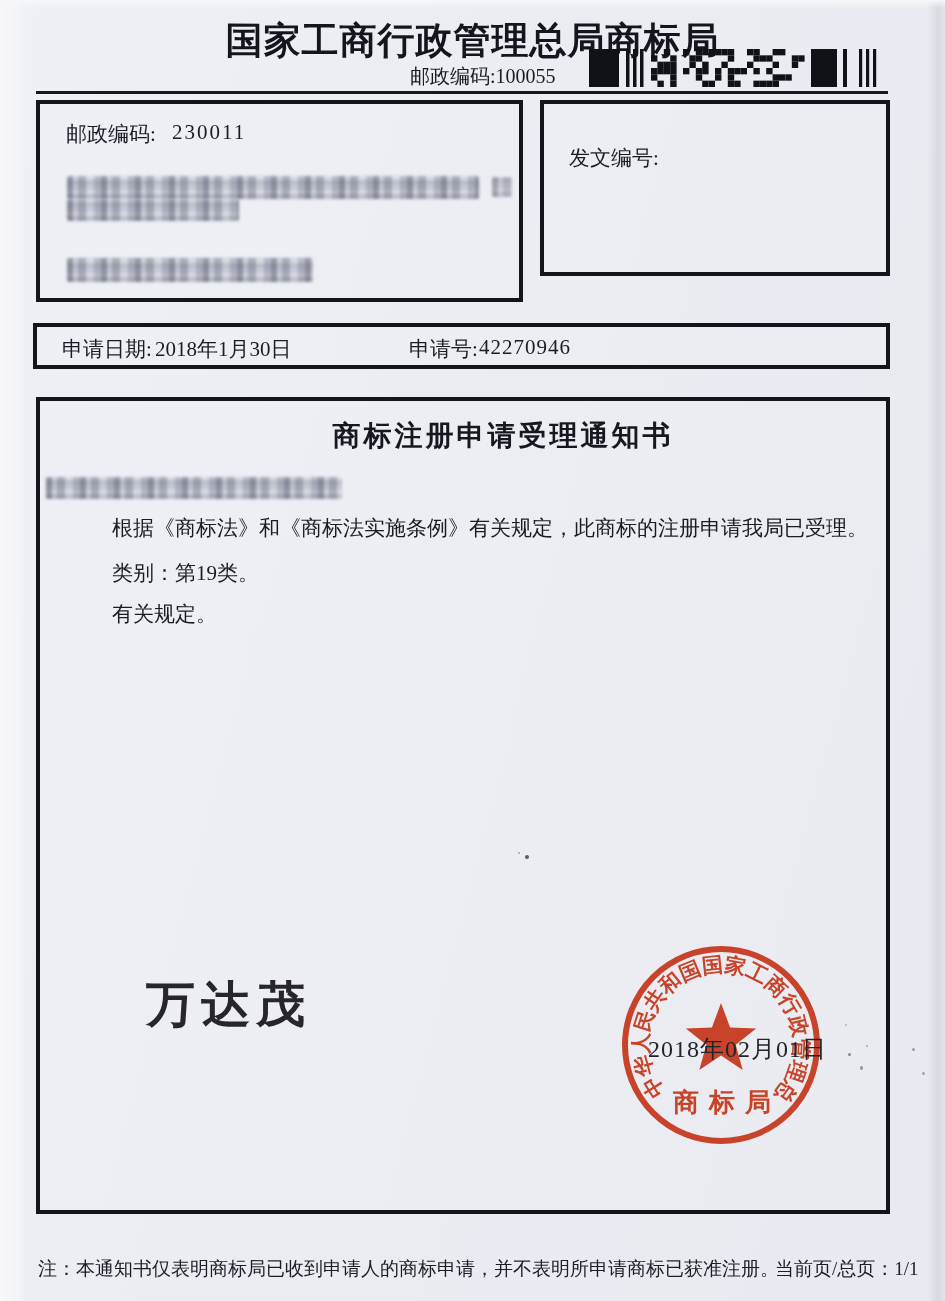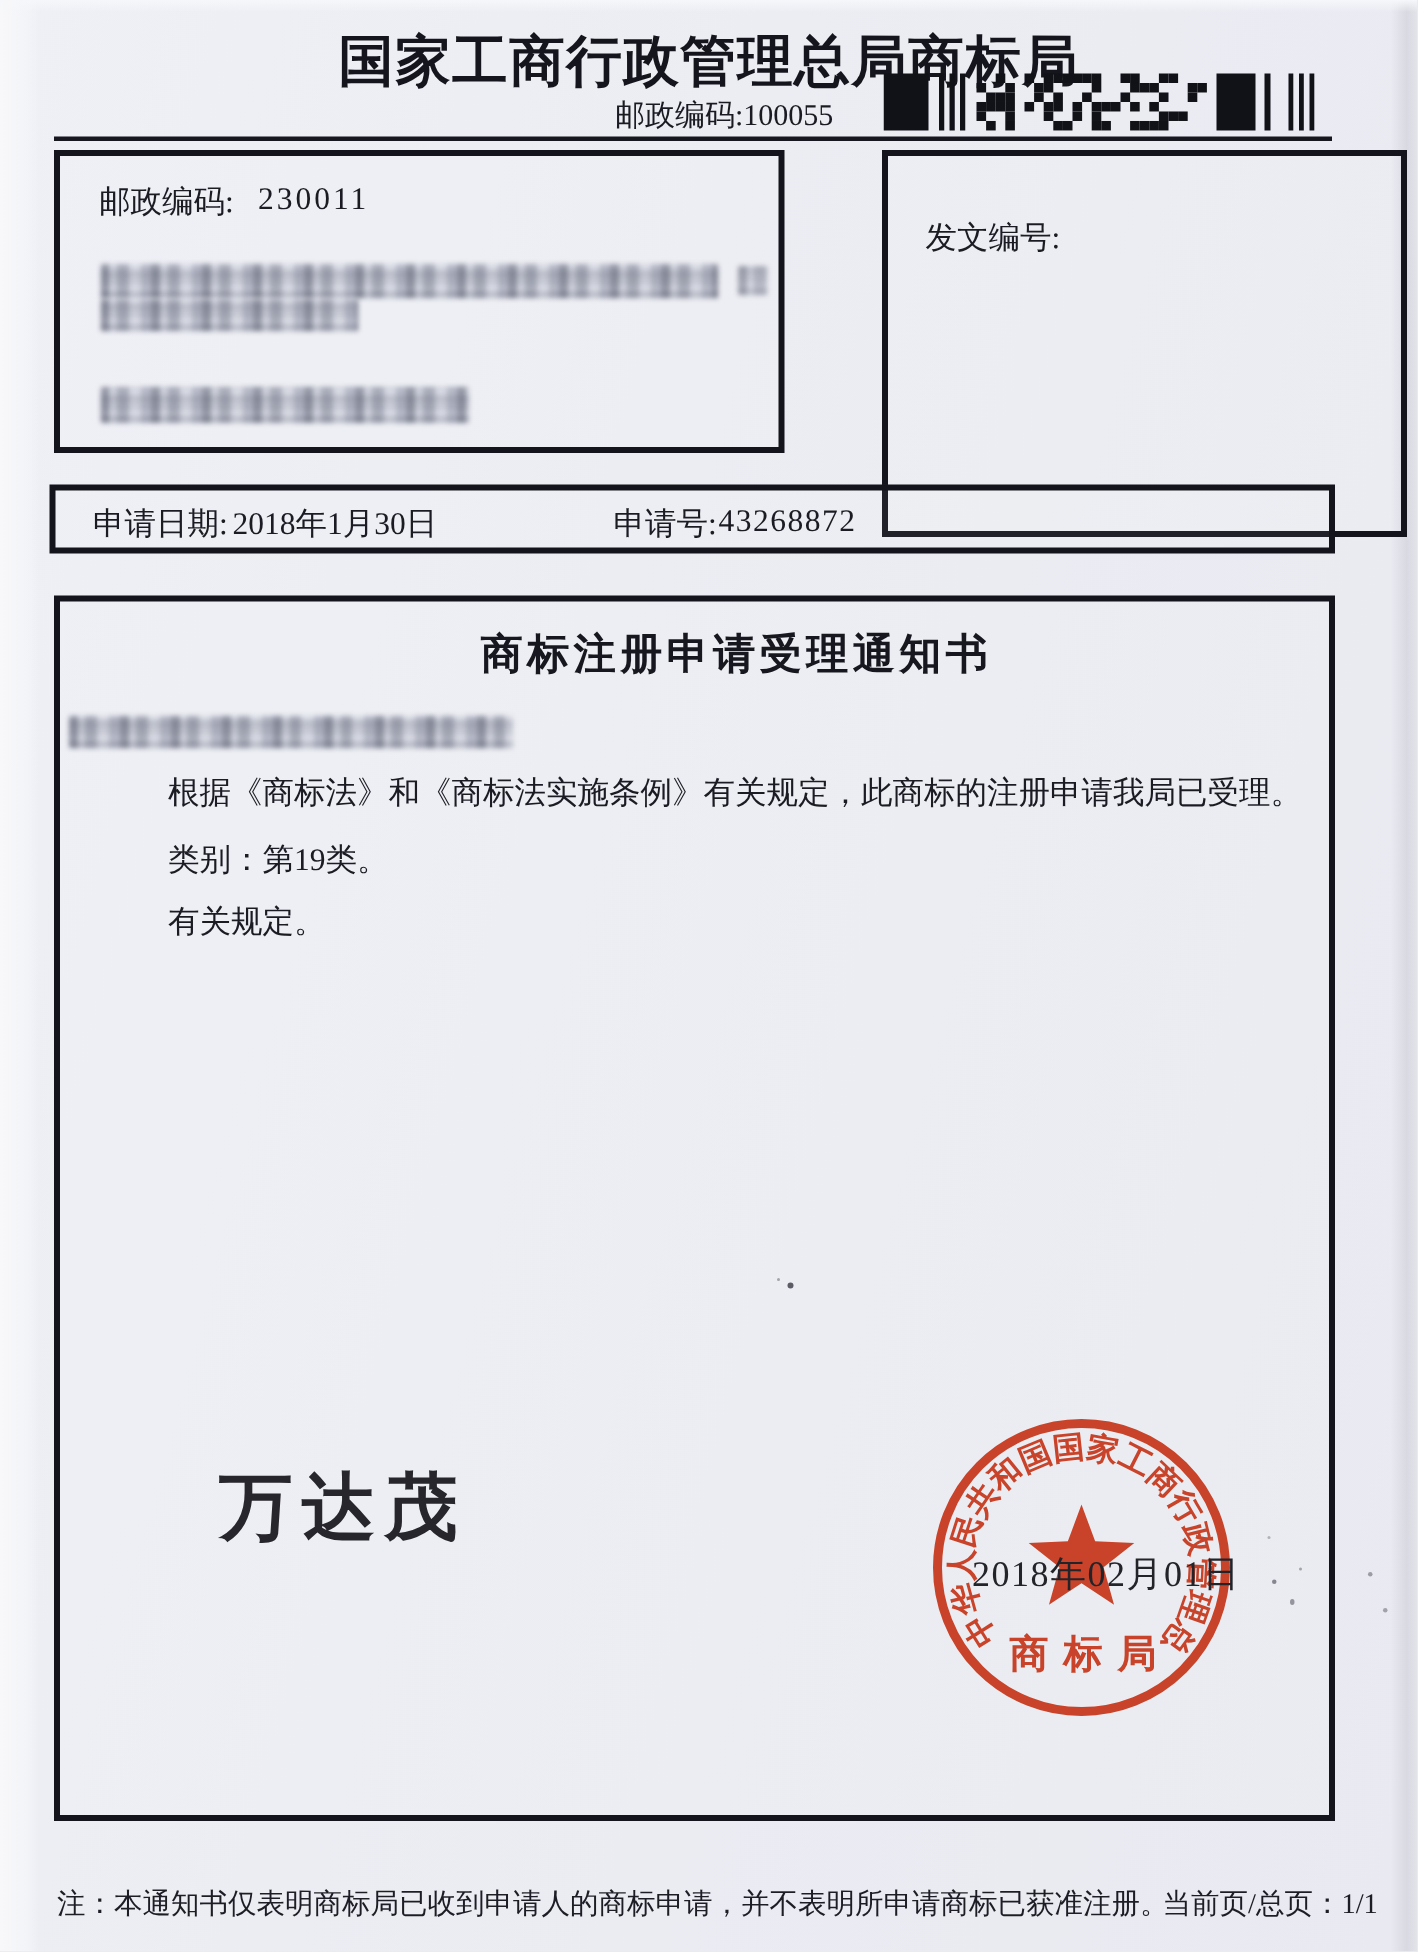--- a/index.html
+++ b/index.html
@@ -15,21 +15,21 @@
     background:linear-gradient(90deg,rgba(220,221,228,0) 0%,#d9dae1 60%,#e3e4ea 100%);}
   .edge-top{position:absolute;left:0;top:0;width:100%;height:8px;
     background:linear-gradient(180deg,#f6f7fa 0%,rgba(246,247,250,0) 100%);}
   .abs{position:absolute;}
   .doc-title{left:0;top:16px;width:945px;text-align:center;
     font-size:37px;font-weight:600;letter-spacing:1px;color:#15151d;}
   .addr-line{top:63px;font-size:20px;color:#1a1a22;}
   .rule{left:36px;top:91px;width:852px;height:3px;background:#17171f;}
   .box{border:4px solid #14141c;background:rgba(255,255,255,0.06);box-sizing:border-box;}
   .box-recipient{left:36px;top:100px;width:487px;height:202px;}
-  .box-ref{left:540px;top:100px;width:350px;height:258px;margin-left:48px;}
+  .box-ref{left:540px;top:100px;width:350px;height:176px;}
   .box-app{left:33px;top:323px;width:857px;height:46px;}
   .box-main{left:36px;top:397px;width:854px;height:817px;}
   .lbl{font-size:21px;color:#1b1b24;}
   .mono-num{font-size:20px;letter-spacing:1px;}
   .redact{position:absolute;border-radius:2px;
     background-image:
       repeating-linear-gradient(90deg,rgba(70,75,95,.48) 0 6px,rgba(150,155,175,.22) 6px 11px,rgba(100,105,125,.42) 11px 19px,rgba(185,190,205,.18) 19px 27px,rgba(118,123,146,.38) 27px 34px),
       repeating-linear-gradient(0deg,rgba(90,95,115,.32) 0 5px,rgba(170,175,195,.22) 5px 9px,rgba(110,115,135,.28) 9px 14px);
     filter:blur(1.6px);}
   .redact.light{opacity:.8;}
@@ -140,25 +140,25 @@
   </div>
 
   <div class="abs box box-ref">
     <span class="abs lbl" style="left:25px;top:40px;">发文编号:</span>
   </div>
 
   <div class="abs box box-app">
     <span class="abs lbl" style="left:25px;top:8px;">申请日期:</span>
     <span class="abs lbl" style="left:118px;top:8px;">2018年1月30日</span>
     <span class="abs lbl" style="left:372px;top:8px;">申请号:</span>
-    <span class="abs lbl" style="left:442px;top:8px;letter-spacing:1px;">43268872</span>
+    <span class="abs lbl" style="left:442px;top:8px;letter-spacing:1px;">42270946</span>
   </div>
 
   <div class="abs box box-main"></div>
-  <div class="abs notice-title" style="padding-left:28px;">商标注册申请受理通知书</div>
+  <div class="abs notice-title" style="padding-left:40px;">商标注册申请受理通知书</div>
   <div class="redact" style="left:46px;top:477px;width:296px;height:22px;"></div>
   <div class="abs body-text" style="left:112px;top:514px;">根据《商标法》和《商标法实施条例》有关规定，此商标的注册申请我局已受理。</div>
   <div class="abs body-text" style="left:112px;top:559px;">类别：第19类。</div>
   <div class="abs body-text" style="left:112px;top:600px;">有关规定。</div>
 
   <div class="abs trademark">万达茂</div>
 
   <div class="abs seal-date">2018年02月01日</div>
 
   <svg class="abs seal-wrap" viewBox="-105 -105 210 210">

